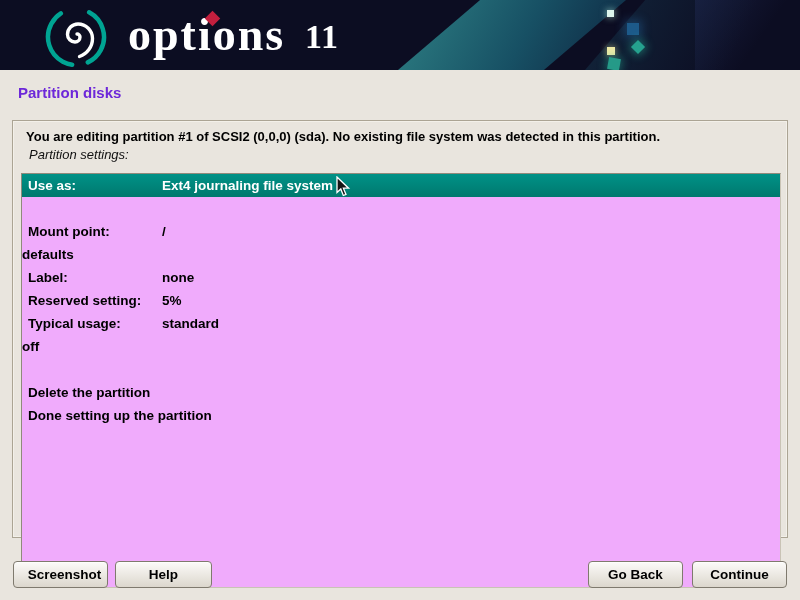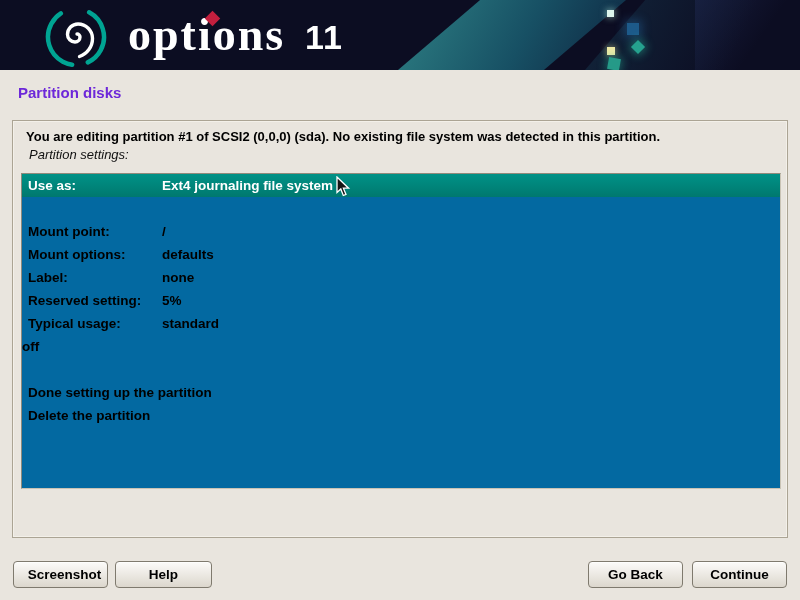--- a/index.html
+++ b/index.html
@@ -41,21 +41,21 @@
     position:absolute; left:128px; top:12px; color:#fff;
     font-family:"Liberation Serif", serif; font-weight:bold;
     font-size:46px; line-height:46px; letter-spacing:2px;
   }
   .brand-dot {
     position:absolute; left:207px; top:13px; width:11px; height:11px;
     background:#c31f3e; transform:rotate(45deg);
   }
   .brand-ver {
     position:absolute; left:305px; top:20px; color:#fff;
-    font-family:Liberation Sans, sans-serif; font-weight:bold;
+    font-family:Liberation Serif, serif; font-weight:bold;
     font-size:34px; line-height:34px; letter-spacing:1px;
   }
 
   
   .page-title {
     position:absolute; left:18px; top:84px;
     font-size:15px; font-weight:bold; color:#6d28d9;
   }
   .qframe {
     position:absolute; left:12px; top:120px; width:776px; height:418px;
@@ -64,22 +64,22 @@
   }
   .qinfo {
     position:absolute; left:13px; top:8px; width:755px;
     font-size:13px; font-weight:bold; color:#000; white-space:nowrap;
   }
   .qsub {
     position:absolute; left:16px; top:26px;
     font-size:13px; font-style:italic; color:#111;
   }
   .list {
-    position:absolute; left:8px; top:52px; width:760px; height:316px;
-    background:#0369a1; border:1px solid #8f8a7c;
+    position:absolute; left:8px; top:52px; width:760px; height:415px;
+    background:#f0abfc; border:1px solid #8f8a7c;
     border-bottom-color:#c9c3b5; border-right-color:#c9c3b5;
     overflow:hidden;
   }
   .row {
     display:flex; height:23px; align-items:center;
     font-size:13.5px; font-weight:bold; color:#000; cursor:default;
   }
   .row .label { padding-left:6px; width:140px; flex:0 0 140px; white-space:nowrap; }
   .row .value { flex:1; white-space:nowrap; }
   .row.selected {
@@ -143,45 +143,44 @@
         <div class="row selected">
           <span class="cell label">Use as:</span>
           <span class="cell value">Ext4 journaling file system</span>
         </div>
         <div class="row spacer"></div>
         <div class="row">
           <span class="cell label">Mount point:</span>
           <span class="cell value">/</span>
         </div>
         <div class="row">
-          <span class="cell label">Mount options:</span>
           <span class="cell value">defaults</span>
         </div>
         <div class="row">
           <span class="cell label">Label:</span>
           <span class="cell value">none</span>
         </div>
         <div class="row">
           <span class="cell label">Reserved setting:</span>
           <span class="cell value">5%</span>
         </div>
         <div class="row">
           <span class="cell label">Typical usage:</span>
           <span class="cell value">standard</span>
         </div>
         <div class="row">
           <span class="cell value">off</span>
         </div>
         <div class="row spacer"></div>
         <div class="row">
-          <span class="cell label">Done setting up the partition</span>
+          <span class="cell label">Delete the partition</span>
           <span class="cell value"></span>
         </div>
         <div class="row">
-          <span class="cell label">Delete the partition</span>
+          <span class="cell label">Done setting up the partition</span>
           <span class="cell value"></span>
         </div>
       </div>
   </div>
 
   <div class="cursor">
     <svg width="16" height="22" viewBox="0 0 16 22">
       <path d="M1 1 L1 16.5 L4.8 13 L7.3 19.5 L10 18.4 L7.4 12.2 L12.6 12.2 Z" fill="#151515" stroke="#ffffff" stroke-width="1.3"></path>
     </svg>
   </div>

